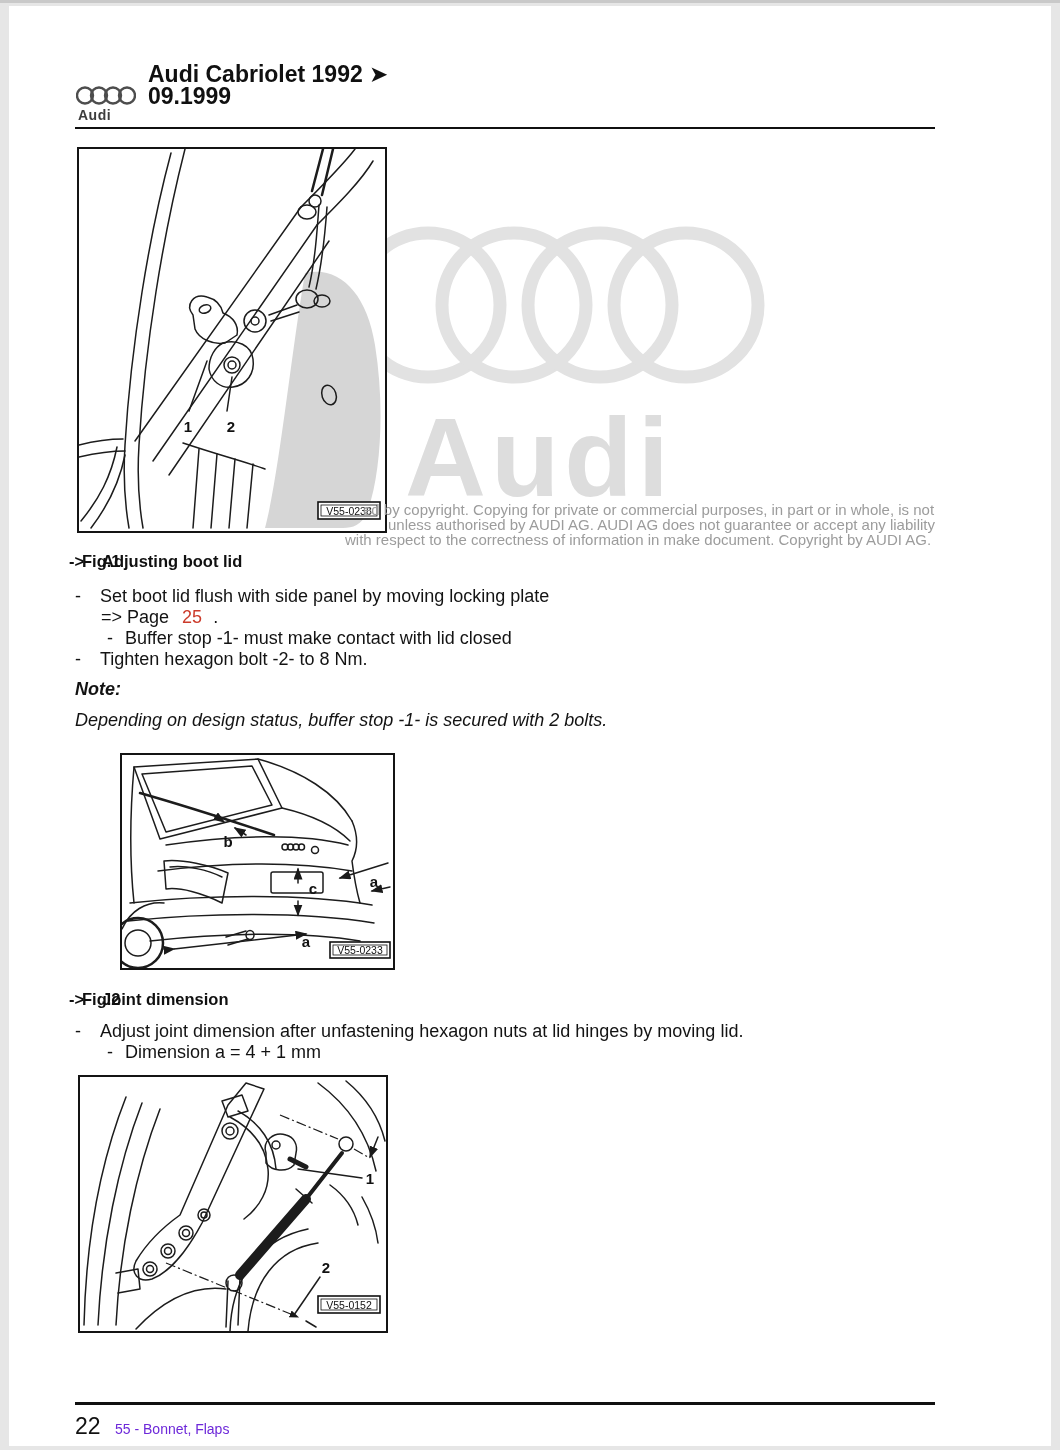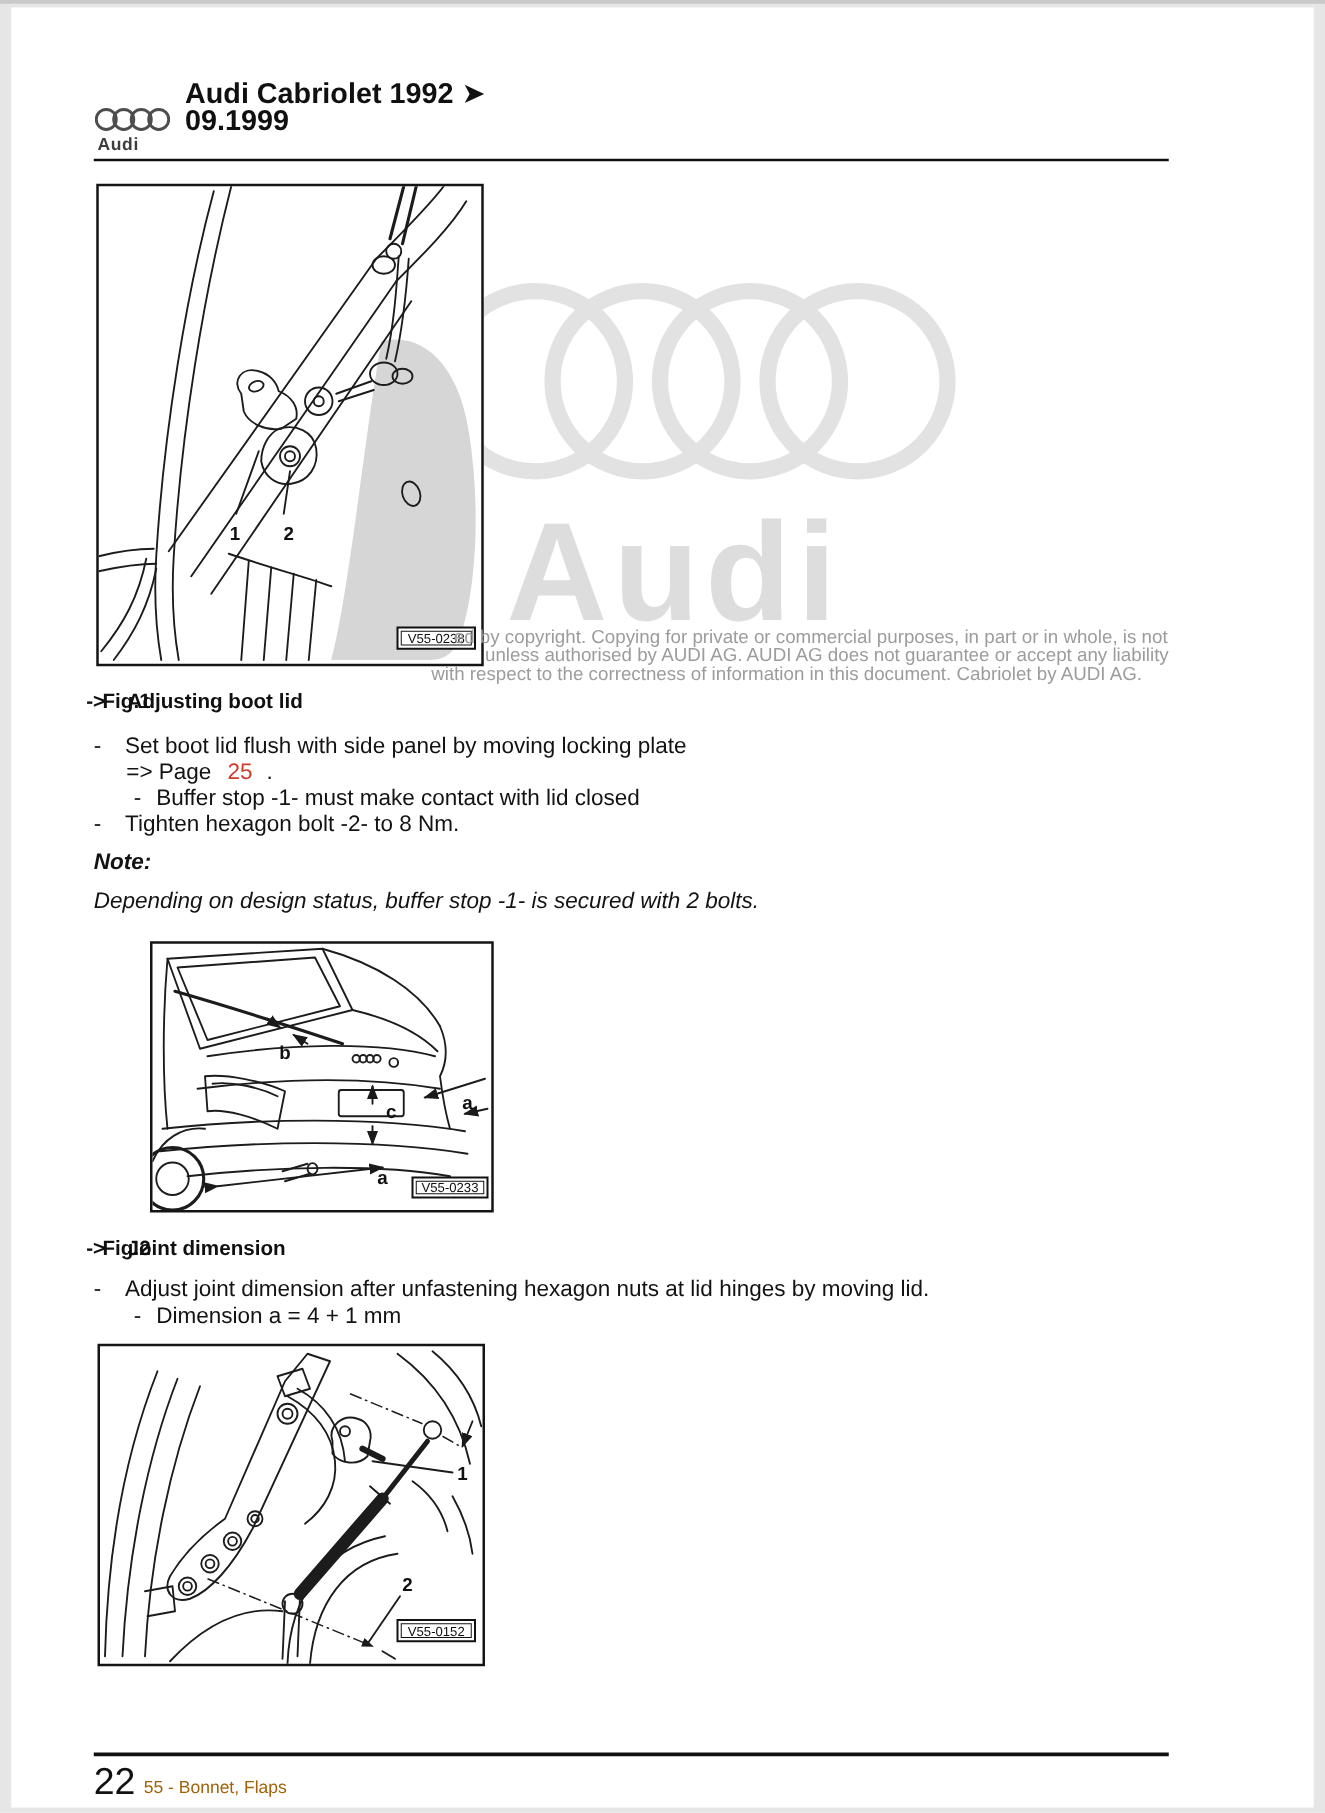--- a/index.html
+++ b/index.html
@@ -34,22 +34,22 @@
   .hrow .t{position:absolute;left:33px;}
   .trow{position:absolute;font-size:18px;line-height:21px;color:#131313;white-space:nowrap;z-index:2;}
   .trow .d{position:absolute;left:0;}
   .trow .t{position:absolute;left:25px;}
   .trow .ts{position:absolute;left:18px;}
   .red{color:#cc3b2b;}
   .note-l{font-style:italic;font-weight:bold;}
   .note-t{font-style:italic;}
 
   
-  .pg-num{font-size:30px;line-height:30px;color:#111;}
-  .pg-lbl{font-size:14px;color:#a16207;}
+  .pg-num{font-size:23px;line-height:30px;color:#111;}
+  .pg-lbl{font-size:14px;color:#6d28d9;}
 </style>
 </head>
 <body>
 
 <div class="canvas">
   <div class="page">
 
     <svg class="abs" style="left:67px;top:78px;z-index:2" width="60" height="24" viewBox="0 0 60 24">
       <g fill="none" stroke="#4d4d4d" stroke-width="2.4">
         <circle cx="9" cy="11.5" r="8"></circle>
@@ -71,21 +71,21 @@
         <circle cx="79" cy="79" r="72"></circle>
           <circle cx="165" cy="79" r="72"></circle>
         <circle cx="251" cy="79" r="72"></circle>
           <circle cx="337" cy="79" r="72"></circle>
       </g>
     </svg>
     <div class="abs wm wm-word" style="left:396px;top:396px;">Audi</div>
 
     <div class="abs copyright" style="left:354px;top:497px;">ed by copyright. Copying for private or commercial purposes, in part or in whole, is not</div>
     <div class="abs copyright" style="left:379px;top:512px;">unless authorised by AUDI AG. AUDI AG does not guarantee or accept any liability</div>
-    <div class="abs copyright" style="left:336px;top:527px;">with respect to the correctness of information in this document. Cabriolet by AUDI AG.</div>
+    <div class="abs copyright" style="left:336px;top:527px;">with respect to the correctness of information in make document. Copyright by AUDI AG.</div>
 
     <div class="abs figure" style="left:68px;top:141px;width:310px;height:386px;">
       <svg width="306" height="382" viewBox="0 0 306 382">
         <path d="M226,124 C260,116 288,144 296,196 C306,258 302,326 288,364 C282,376 274,379 264,379 L186,379 C200,326 212,206 226,124 Z" fill="#d6d6d6" stroke="none"></path>
         <ellipse class="ln" cx="250" cy="246" rx="7" ry="10" transform="rotate(-18 250 246)" fill="#c2c2c2"></ellipse>
         <path class="ln" d="M92,4 C70,86 52,196 46,296 C44,328 46,356 50,379"></path>
         <path class="ln" d="M106,0 C84,86 66,196 60,296 C58,328 60,356 64,379"></path>
         <path class="ln" d="M0,296 C16,292 30,290 44,290"></path>
         <path class="ln" d="M0,308 C18,304 32,302 46,302"></path>
         <path class="ln" d="M2,372 C20,350 32,328 38,298"></path>

